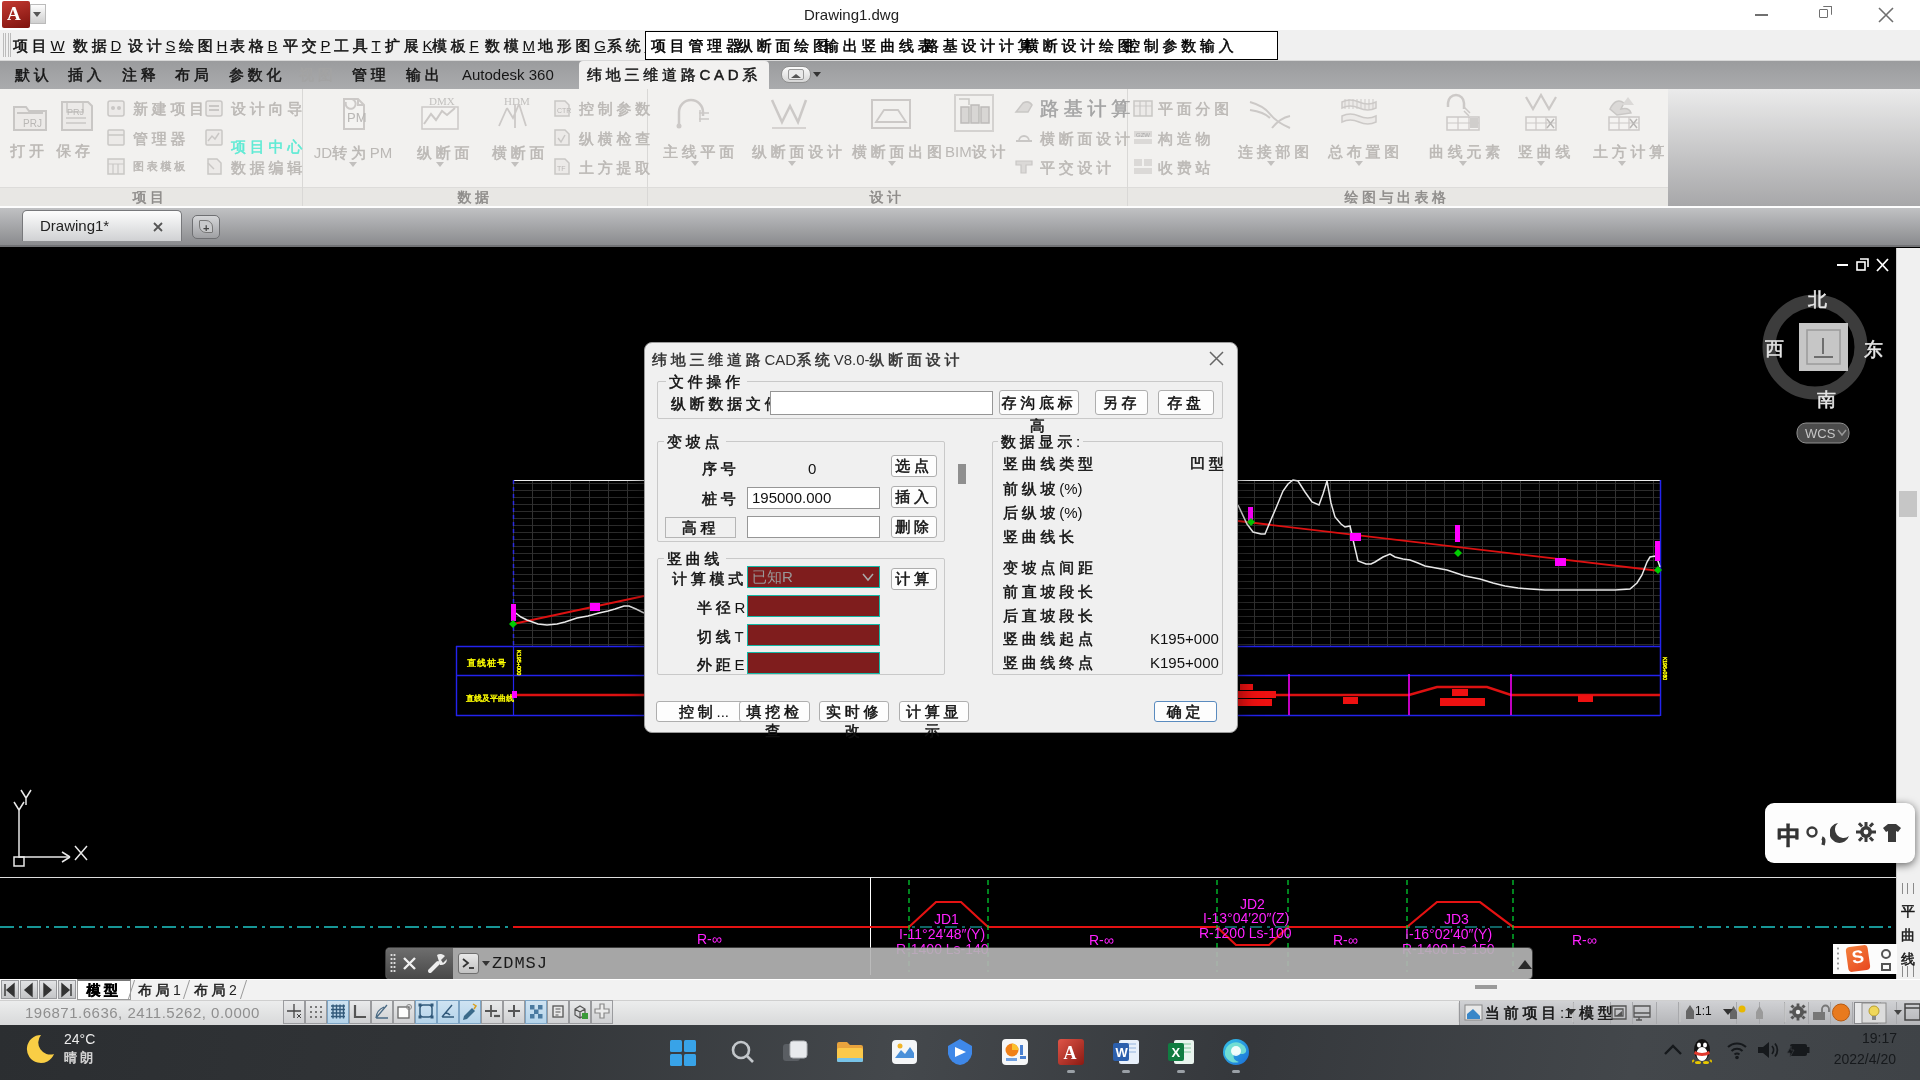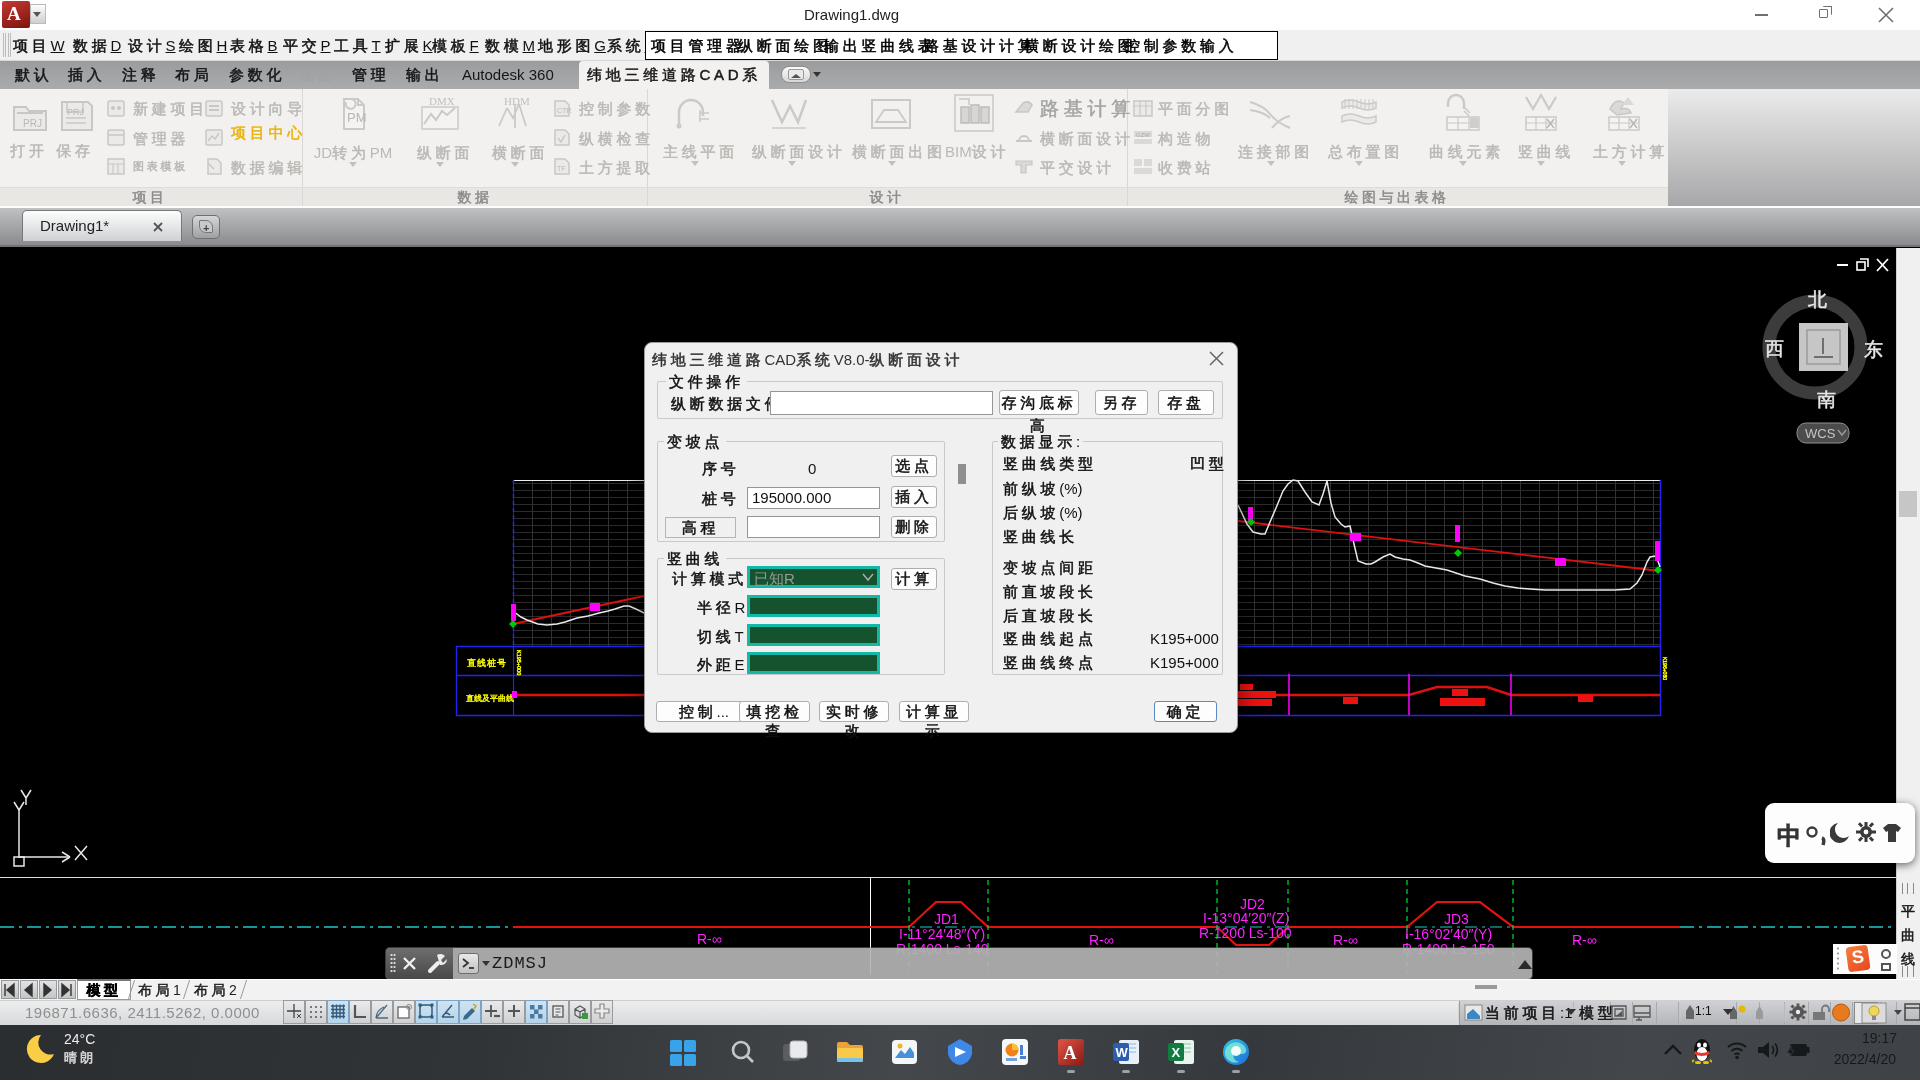--- a/index.html
+++ b/index.html
@@ -1,20 +1,20 @@
 <!DOCTYPE html>
 <html><head><meta charset="utf-8"><style>
 *{box-sizing:border-box;margin:0;padding:0}
 html,body{width:1920px;height:1080px;overflow:hidden}
 body{position:relative;font-family:"Liberation Sans",sans-serif;background:#000}
 .ab{position:absolute}
 .cj{letter-spacing:.25em;-webkit-text-stroke:.5px}
 .btn{position:absolute;background:#fdfdfd;border:1px solid #aeaeae;border-radius:3px;text-align:center;font-size:15px;color:#111;line-height:19px}
 .inp{position:absolute;background:#fff;border:1px solid #969696}
-.dinp{position:absolute;background:#14532d;border:3px solid #14b8a6}
+.dinp{position:absolute;background:#7f1d1d;border:1px solid #14b8a6}
 .gbox{position:absolute;border:1px solid #c9c9c9;border-radius:2px}
 .glab{position:absolute;font-size:15px;color:#111;background:#f0f0f0;padding:0 3px}
 .dlg-t{font-size:15px;color:#111}
 .rlab{position:absolute;font-size:15px;color:#bbb8b5;text-align:center;white-space:nowrap}
 .dn{position:absolute;width:0;height:0;border-left:4px solid transparent;border-right:4px solid transparent;border-top:5px solid #c2c0be}
 </style></head><body>
 
 <div class="ab" style="left:0;top:0;width:1920px;height:30px;background:#fff"></div>
 <div class="ab" style="left:2px;top:1px;width:28px;height:27px;background:linear-gradient(160deg,#c33a32,#7e120d);border-radius:2px"></div>
 <div class="ab" style="left:7px;top:3px;font-size:19px;font-weight:bold;color:#fff;font-family:'Liberation Serif',serif">A</div>
@@ -111,21 +111,21 @@
 <div class="ab" style="left:133px;top:159px;font-size:11px;color:#bbb8b5"><span class="cj">图表模板</span></div>
 <svg class="ab" style="left:205px;top:100px" width="18" height="17">
     <rect x="1" y="1" width="16" height="15" rx="2" fill="#eceae8" stroke="#c9c7c5" stroke-width="1.5"></rect>
     <path d="M4 6 h10 M4 10 h10" stroke="#c9c7c5" stroke-width="2"></path>
   </svg>
 <div class="ab" style="left:231px;top:100px;font-size:15px;color:#bbb8b5"><span class="cj">设计向导</span></div>
 <svg class="ab" style="left:205px;top:129px" width="18" height="17">
     <rect x="1" y="1" width="16" height="15" rx="1" fill="#eceae8" stroke="#c9c7c5" stroke-width="1.5"></rect>
     <path d="M3 12 l4 -5 3 3 4 -6" stroke="#c9c7c5" stroke-width="1.5" fill="none"></path>
   </svg>
-<div class="ab" style="left:231px;top:124px;font-size:15px;color:#eab308"><span class="cj">项目中心</span></div>
+<div class="ab" style="left:231px;top:138px;font-size:15px;color:#5eead4"><span class="cj">项目中心</span></div>
 <svg class="ab" style="left:205px;top:158px" width="18" height="17">
     <path d="M3 1 h9 l4 4 v11 h-13 z" fill="#eceae8" stroke="#c9c7c5" stroke-width="1.5"></path>
     <path d="M3 5 l6 6" stroke="#c9c7c5" stroke-width="1.5"></path>
   </svg>
 <div class="ab" style="left:231px;top:159px;font-size:15px;color:#bbb8b5"><span class="cj">数据编辑</span></div>
 
 <svg class="ab" style="left:336px;top:96px" width="36" height="36">
     <path d="M8 3 h14 l6 6 v24 h-20 z" fill="#f4f3f1" stroke="#ccc9c7" stroke-width="2"></path>
     <path d="M22 3 v6 h6" fill="none" stroke="#ccc9c7" stroke-width="2"></path>
     <text x="11" y="26" font-size="13" fill="#b9b7b5">PM</text>

